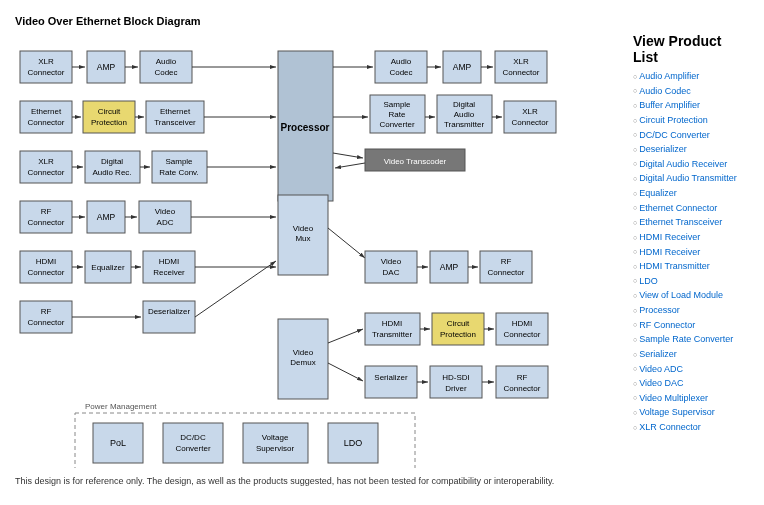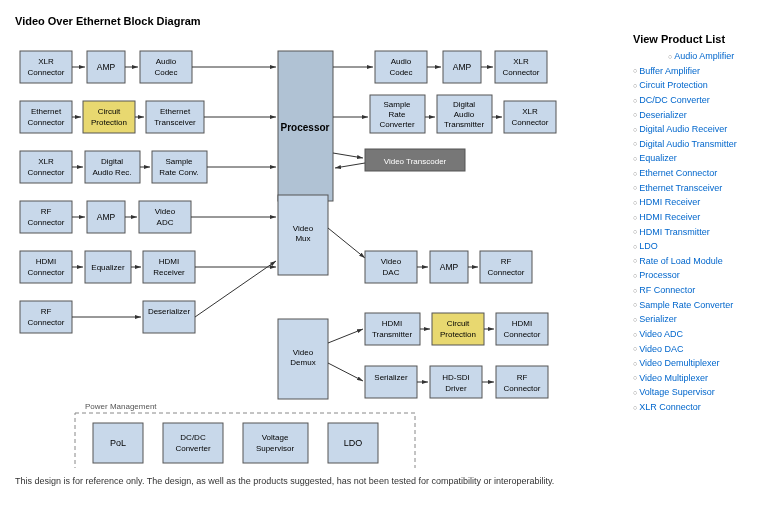--- a/index.html
+++ b/index.html
@@ -7,21 +7,21 @@
     
     .page { display: flex; flex-direction: column; width: 764px; padding: 15px; }
     
     .main-title { font-size: 11px; font-weight: bold; margin-bottom: 6px; }
     
     .content-area { display: flex; gap: 8px; }
     
     .diagram-area { flex: 1; position: relative; }
     
     .sidebar { width: 130px; font-size: 9px; }
-    .sidebar-title { font-weight: bold; font-size: 11px; margin-bottom: 4px; }
+    .sidebar-title { font-weight: bold; font-size: 14px; margin-bottom: 4px; }
     .sidebar-list { list-style: none; }
     .sidebar-list li { line-height: 14px; color: #0066cc; }
     .sidebar-list li::before { content: '○ '; color: #888; font-size: 7px; vertical-align: middle; }
     
     .disclaimer { font-size: 9px; color: #333; margin-top: 6px; max-width: 600px; }
   </style>
 </head>
 <body>
 
 <div class="page">
@@ -242,42 +242,42 @@
         <rect x="313" y="390" width="50" height="40" fill="#c8d8ea" stroke="#555" stroke-width="1"></rect>
         <text x="338" y="413" text-anchor="middle" font-size="9">LDO</text>
 
       </svg>
     </div>
 
     <div class="sidebar">
       <div class="sidebar-title">View Product List</div>
       <ul class="sidebar-list">
 
-      <li style="cursor: pointer; margin-left: 35px;">Audio Amplifier</li>
+      <li style="cursor: pointer;">Audio Amplifier</li>
+          <li style="cursor: pointer;">Audio Codec</li>
           <li style="cursor: pointer;">Buffer Amplifier</li>
           <li style="cursor: pointer;">Circuit Protection</li>
           <li style="cursor: pointer;">DC/DC Converter</li>
           <li style="cursor: pointer;">Deserializer</li>
           <li style="cursor: pointer;">Digital Audio Receiver</li>
           <li style="cursor: pointer;">Digital Audio Transmitter</li>
           <li style="cursor: pointer;">Equalizer</li>
           <li style="cursor: pointer;">Ethernet Connector</li>
           <li style="cursor: pointer;">Ethernet Transceiver</li>
           <li style="cursor: pointer;">HDMI Receiver</li>
           <li style="cursor: pointer;">HDMI Receiver</li>
           <li style="cursor: pointer;">HDMI Transmitter</li>
           <li style="cursor: pointer;">LDO</li>
-          <li style="cursor: pointer;">Rate of Load Module</li>
+          <li style="cursor: pointer;">View of Load Module</li>
           <li style="cursor: pointer;">Processor</li>
           <li style="cursor: pointer;">RF Connector</li>
           <li style="cursor: pointer;">Sample Rate Converter</li>
           <li style="cursor: pointer;">Serializer</li>
           <li style="cursor: pointer;">Video ADC</li>
           <li style="cursor: pointer;">Video DAC</li>
-          <li style="cursor: pointer;">Video Demultiplexer</li>
           <li style="cursor: pointer;">Video Multiplexer</li>
           <li style="cursor: pointer;">Voltage Supervisor</li>
           <li style="cursor: pointer;">XLR Connector</li>
         </ul>
     </div>
   </div>
 
   <div class="disclaimer">This design is for reference only. The design, as well as the products suggested, has not been tested for compatibility or interoperability.</div>
 </div>
 

